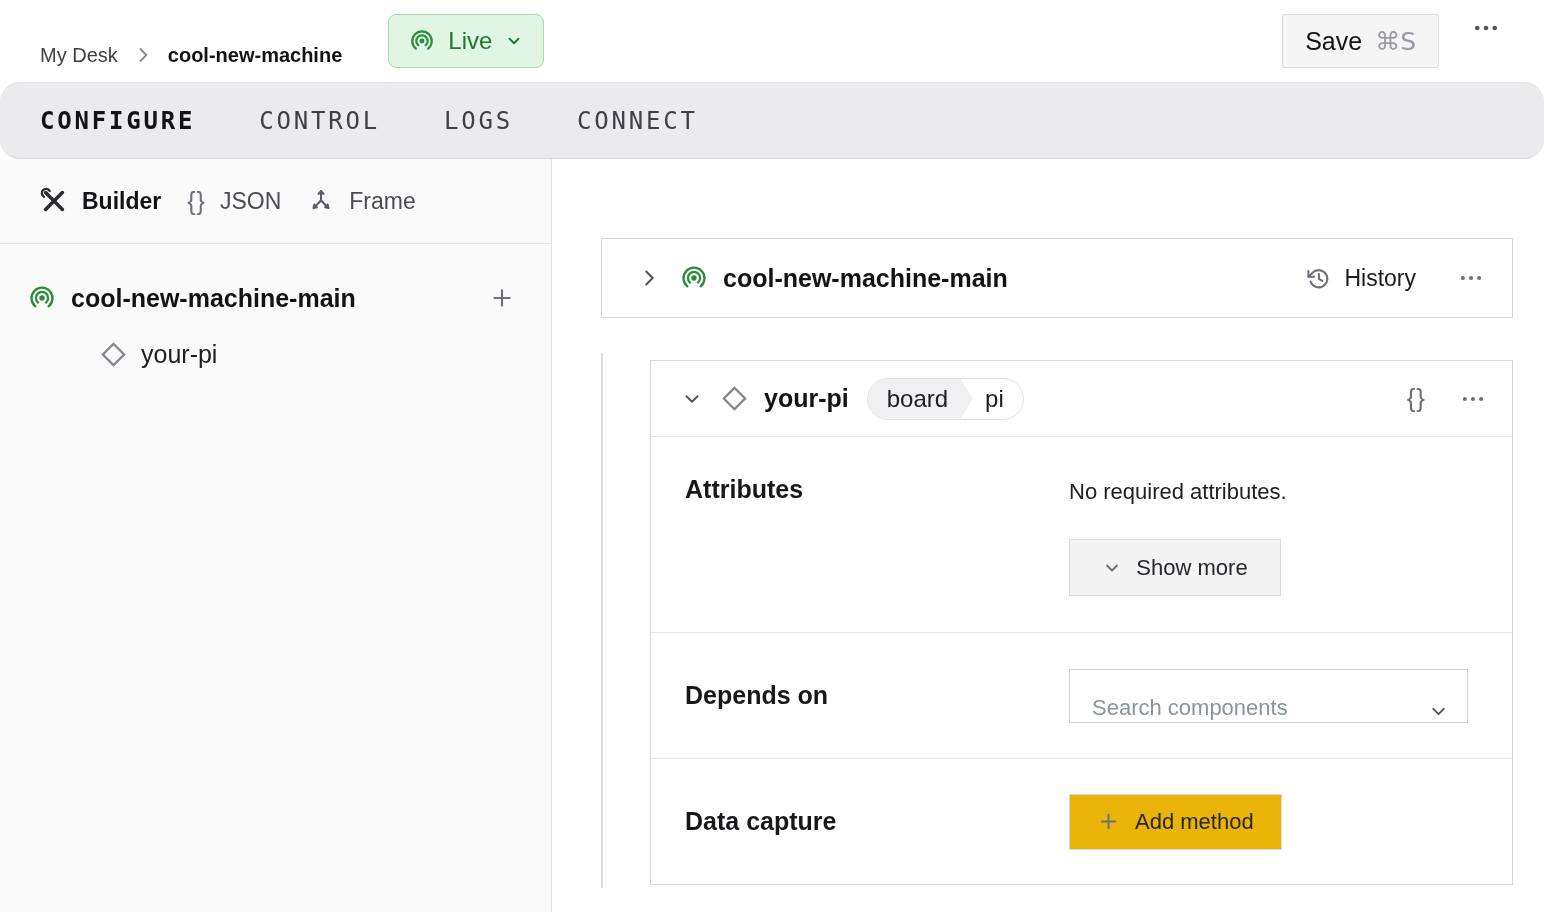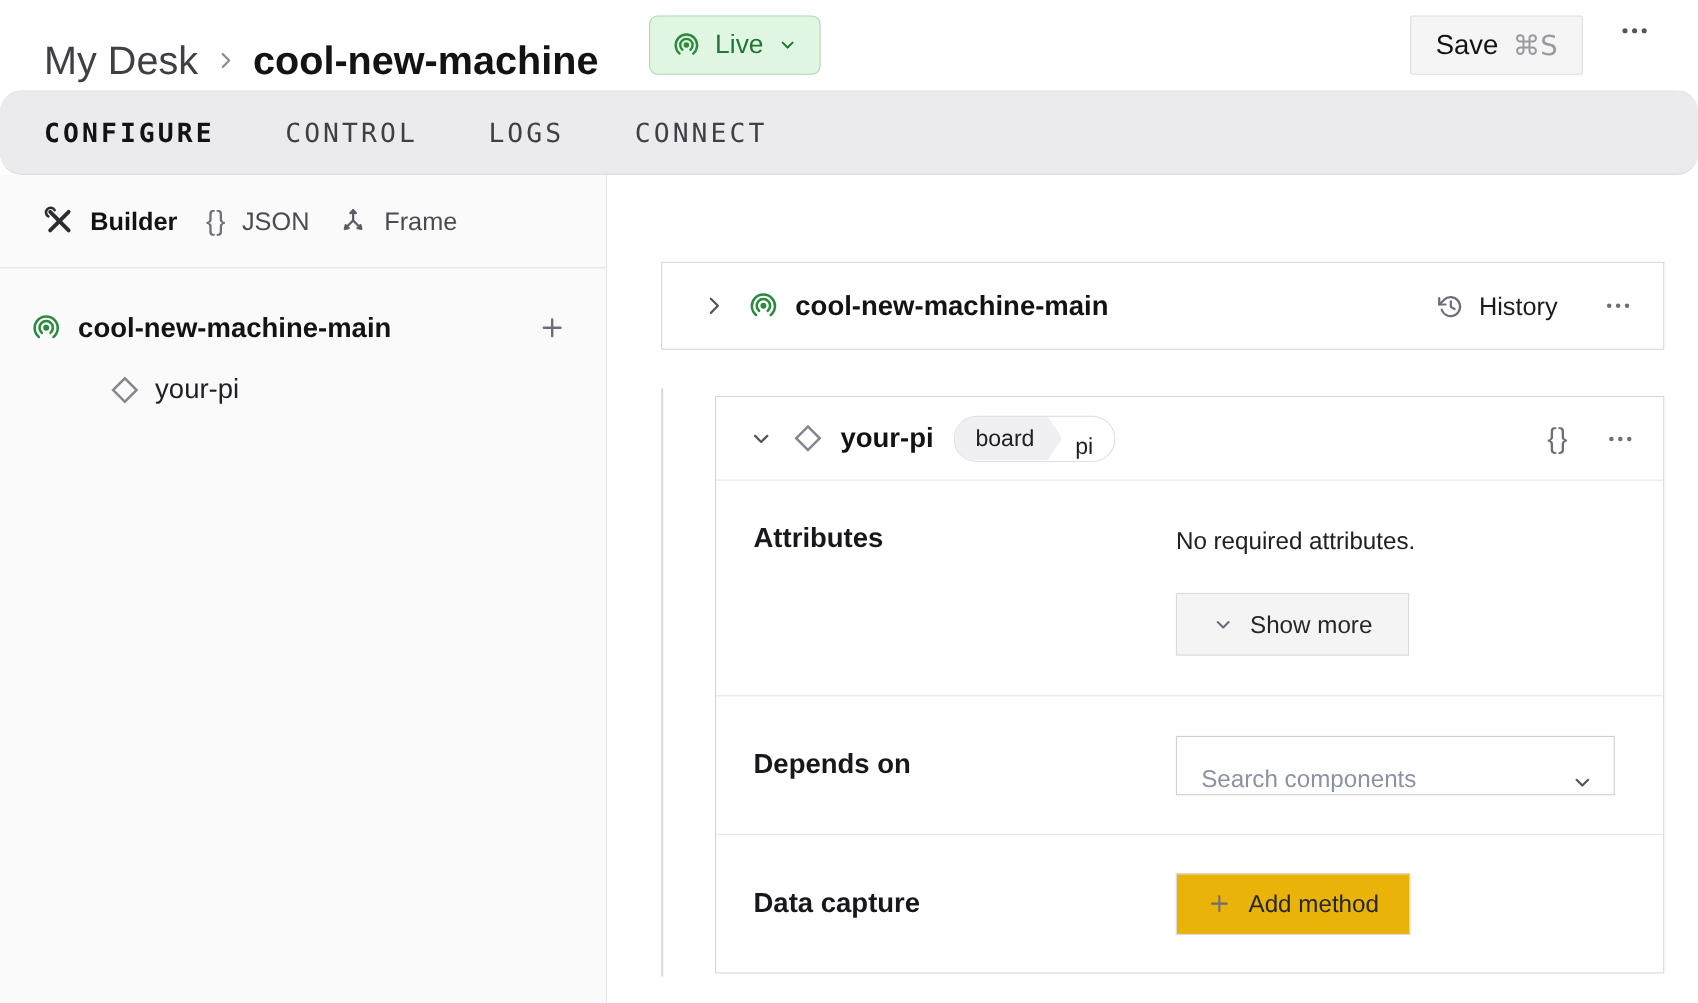--- a/index.html
+++ b/index.html
@@ -4,21 +4,21 @@
 <style>
   html,body{margin:0;padding:0;}
   body{width:1544px;height:912px;overflow:hidden;background:#fff;
        font-family:"Liberation Sans",sans-serif;color:#1b1b1f;}
   .app{width:1544px;height:912px;display:flex;flex-direction:column;}
   button{font-family:inherit;cursor:pointer;padding:0;background:none;border:none;color:inherit;}
   svg{display:block;flex:none;}
 
   
   .hdr{height:82px;flex:none;display:flex;align-items:center;padding:0 44px 0 40px;background:#fff;}
-  .crumb{display:flex;align-items:center;gap:15px;font-size:36px;margin-top:28px;}
+  .crumb{display:flex;align-items:center;gap:15px;font-size:20px;margin-top:28px;}
   .crumb-parent{color:#3f3f46;text-decoration:none;cursor:pointer;}
   .crumb-cur{font-weight:700;color:#131316;}
   .live{margin-left:46px;height:54px;display:flex;align-items:center;gap:13px;padding:0 20px;
         background:#e0f6e2;border:1.5px solid #a5dcae;border-radius:8px;color:#1f7534;font-size:24px;}
   .hdr-right{margin-left:auto;display:flex;align-items:flex-start;gap:33px;}
   .save{height:54px;padding:0 22px;display:flex;gap:13px;align-items:center;background:#f5f5f6;
         border:1px solid #dedee1;border-radius:2px;font-size:25px;color:#131316;}
   .kbd{color:#9a9aa2;font-family:"DejaVu Sans",sans-serif;}
   .kebab{display:flex;align-items:center;color:#54545c;}
 
@@ -64,22 +64,22 @@
 
   .thread{position:absolute;left:49px;top:194px;width:2px;height:535px;background:#dcdcdf;}
 
   .ccard{position:absolute;left:98px;top:201px;width:863px;box-sizing:border-box;
          border:1px solid #d7d7db;background:#fff;}
   .ccard-hdr{height:76px;box-sizing:border-box;display:flex;align-items:center;
              padding:0 26px 0 30px;border-bottom:1px solid #e6e6e9;}
   .ccard-hdr .chev{color:#54545c;display:flex;}
   .c-icon{margin-left:18px;}
   .ccard-hdr h3{margin:0 0 0 16px;font-size:25px;font-weight:700;color:#131316;}
-  .pill{margin-left:18px;height:40px;display:flex;align-items:flex-end;border:1px solid #e1e1e5;
-        border-radius:999px;overflow:hidden;font-size:21px;color:#202024;background:#fff;}
+  .pill{margin-left:18px;height:40px;display:flex;align-items:center;border:1px solid #e1e1e5;
+        border-radius:999px;overflow:hidden;font-size:24px;color:#202024;background:#fff;}
   .pill-l{display:flex;align-items:center;height:100%;padding:0 25px 0 19px;background:#f0f0f3;
           clip-path:polygon(0 0,calc(100% - 13px) 0,100% 50%,calc(100% - 13px) 100%,0 100%);}
   .pill-sep{margin-left:-15px;}
   .pill-r{padding:0 19px 0 12px;}
   .braces-btn{margin-left:auto;font-size:26px;color:#6e6e78;letter-spacing:1px;}
   .ccard-hdr .kebab{margin-left:34px;color:#6e6e78;}
 
   .crow{display:grid;grid-template-columns:384px 1fr;padding:0 30px 0 34px;box-sizing:border-box;}
   .crow + .crow{border-top:1px solid #e6e6e9;}
   .clabel{font-size:25px;font-weight:600;color:#18181c;}

